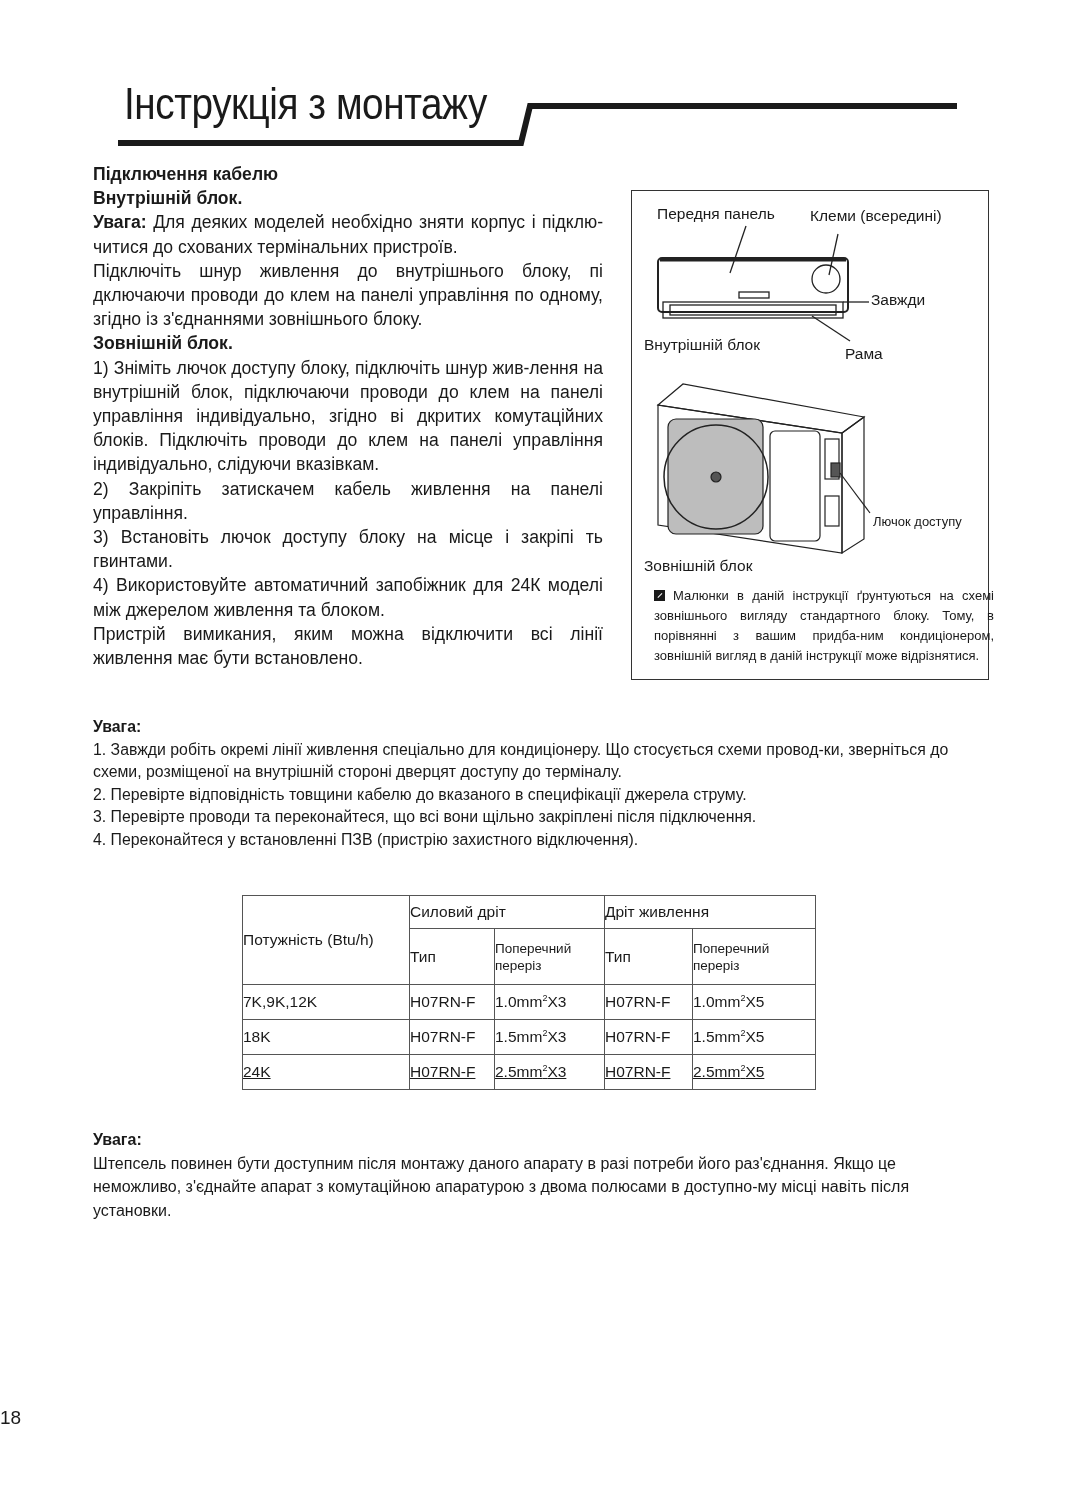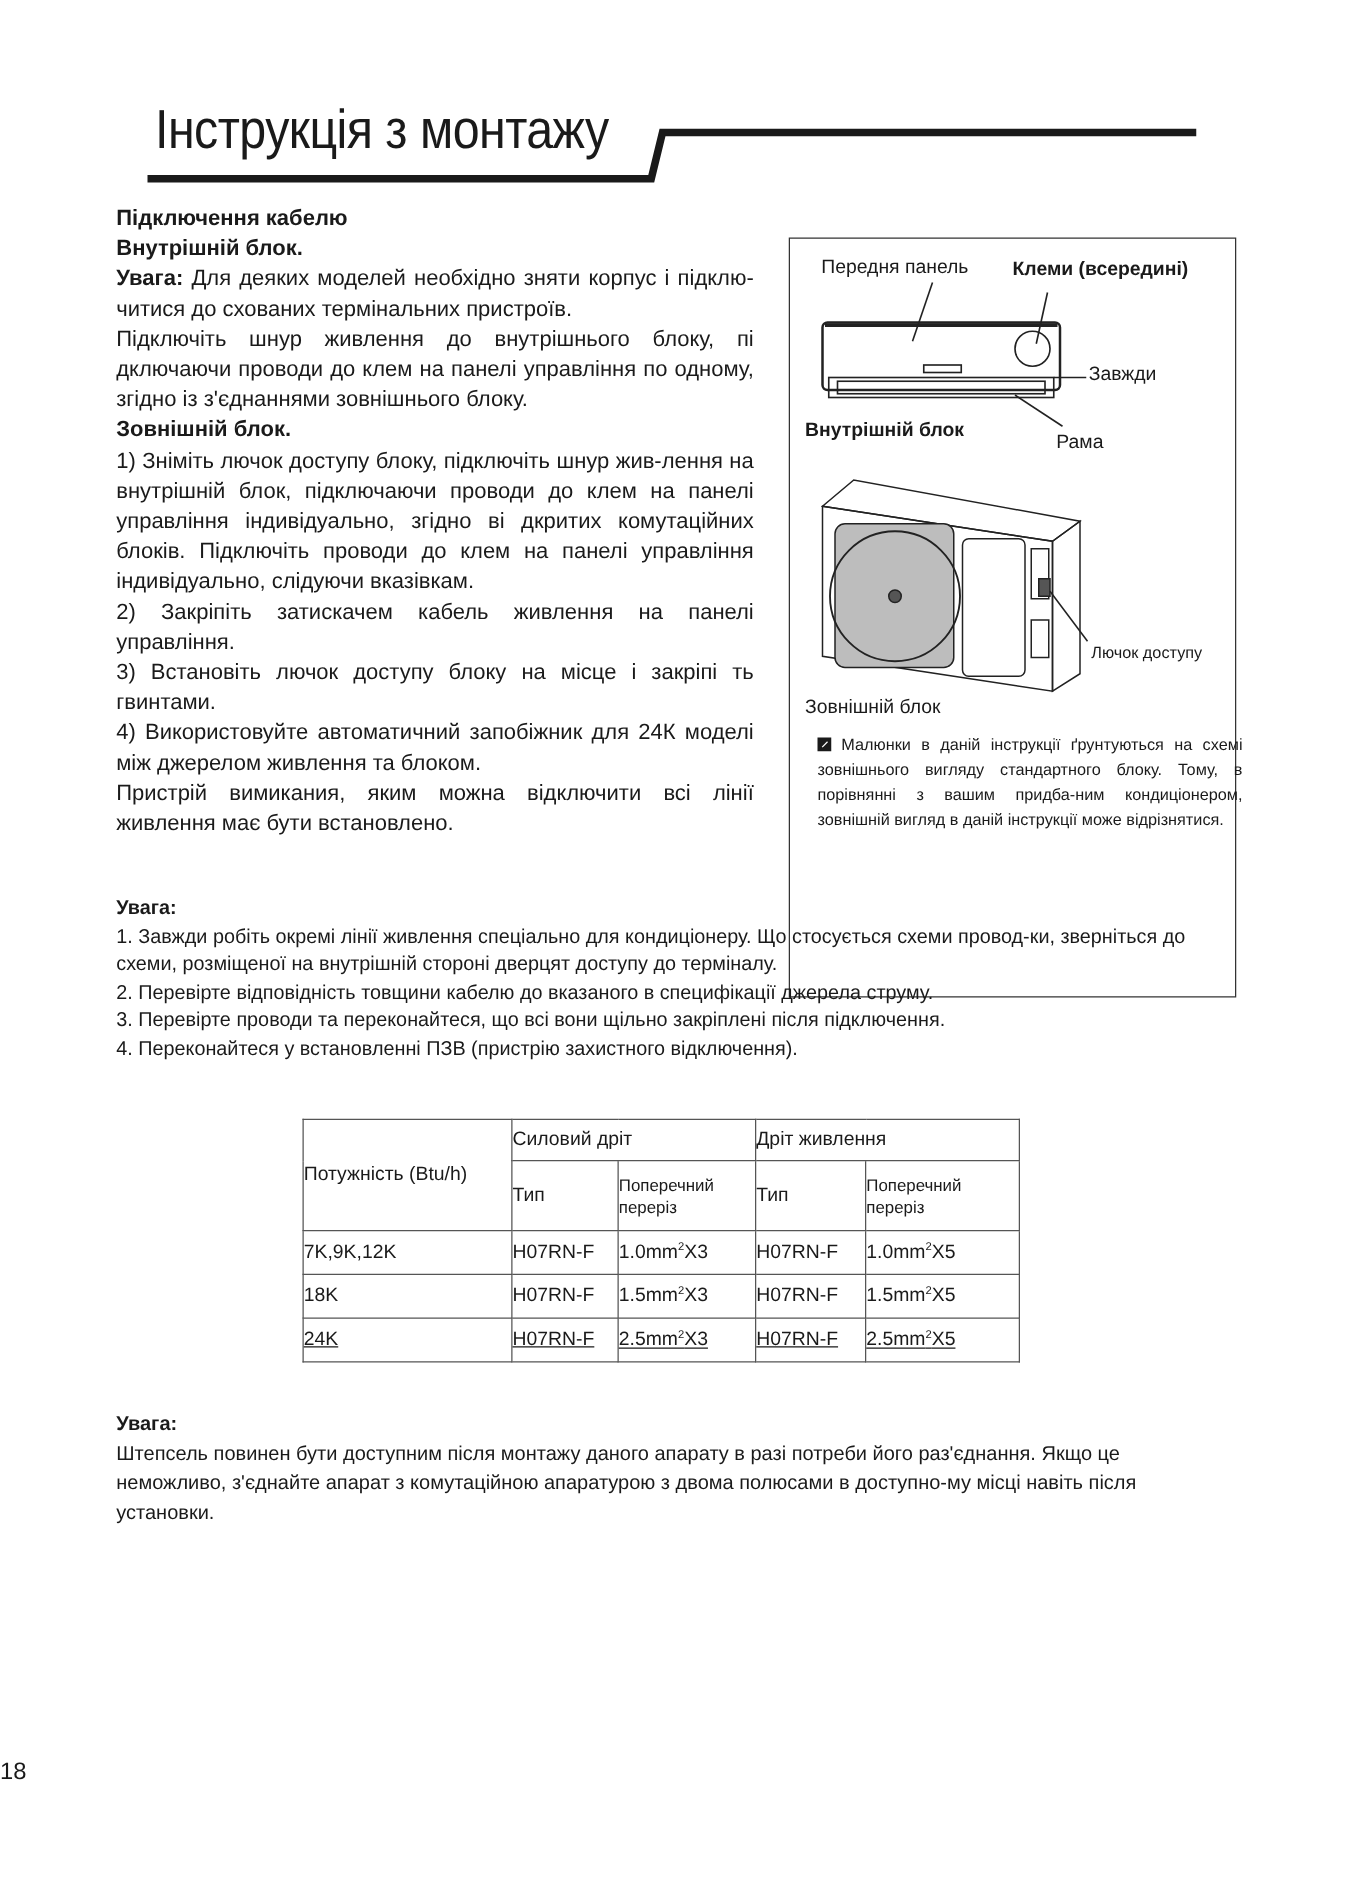--- a/index.html
+++ b/index.html
@@ -11,21 +11,21 @@
                 letter-spacing: -0.5px; transform: scaleX(0.88); transform-origin: left top; margin: 0; line-height: 52px; }
   .header-rule { position: absolute; left: 0; top: 0; width: 1083px; height: 160px; }
 
   
   .left-col { position: absolute; left: 93px; top: 162px; width: 510px; font-size: 17.6px; line-height: 24.2px; }
   .left-col p { margin: 0; text-align: justify; }
   .left-col .hdr { font-weight: bold; font-size: 17.6px; }
   .left-col b { font-weight: bold; }
 
   
-  .figure-box { position: absolute; left: 631px; top: 190px; width: 358px; height: 608px; border: 1.5px solid #333; box-sizing: border-box; }
+  .figure-box { position: absolute; left: 631px; top: 190px; width: 358px; height: 490px; border: 1.5px solid #333; box-sizing: border-box; }
   .fig-label { position: absolute; font-size: 15.5px; white-space: nowrap; }
   .fig-label.small { font-size: 13px; }
   .fig-svg { position: absolute; left: 0; top: 0; width: 358px; height: 490px; }
   .fig-note { position: absolute; left: 22px; top: 395px; width: 340px; font-size: 13px; line-height: 20px; text-align: justify; }
   .note-icon { display: inline-block; width: 11px; height: 11px; background: #1a1a1a; margin-right: 8px; vertical-align: -1px; position: relative; }
   .note-icon::after { content: ""; position: absolute; left: 3px; top: 5px; width: 6px; height: 1.3px; background: #fff; transform: rotate(-45deg); }
 
   
   .warn1 { position: absolute; left: 93px; top: 716px; width: 880px; font-size: 16px; line-height: 22.5px;
            transform: scaleX(0.99); transform-origin: left top; }
@@ -89,23 +89,23 @@
       <circle cx="84" cy="286" r="52" stroke-width="1.5"></circle>
       <circle cx="84" cy="286" r="5" fill="#555"></circle>
       <rect x="138" y="240" width="50" height="110" rx="5"></rect>
       <rect x="193" y="248" width="14" height="40"></rect>
       <rect x="199" y="272" width="9" height="14" fill="#555"></rect>
       <rect x="193" y="305" width="14" height="30"></rect>
       <line x1="208" y1="282" x2="238" y2="322"></line>
     </g>
   </svg>
   <span class="fig-label" style="left:25px;top:14px;">Передня панель</span>
-  <span class="fig-label" style="left:178px;top:16px;font-weight:bold;">Клеми (всередині)</span>
+  <span class="fig-label" style="left:178px;top:16px;">Клеми (всередині)</span>
   <span class="fig-label" style="left:239px;top:100px;">Завжди</span>
-  <span class="fig-label" style="left:12px;top:145px;font-weight:bold;">Внутрішній блок</span>
+  <span class="fig-label" style="left:12px;top:145px;">Внутрішній блок</span>
   <span class="fig-label" style="left:213px;top:154px;">Рама</span>
   <span class="fig-label small" style="left:241px;top:323px;">Лючок доступу</span>
   <span class="fig-label" style="left:12px;top:366px;">Зовнішній блок</span>
   <div class="fig-note">
     <span class="note-icon"></span><span>Малюнки в даній інструкції ґрунтуються на схемі зовнішнього вигляду стандартного блоку. Тому, в порівнянні з вашим придба-ним кондиціонером, зовнішній вигляд в даній інструкції може відрізнятися.</span>
   </div>
 </div>
 
 <div class="warn1">
   <p class="warn-title">Увага:</p>

